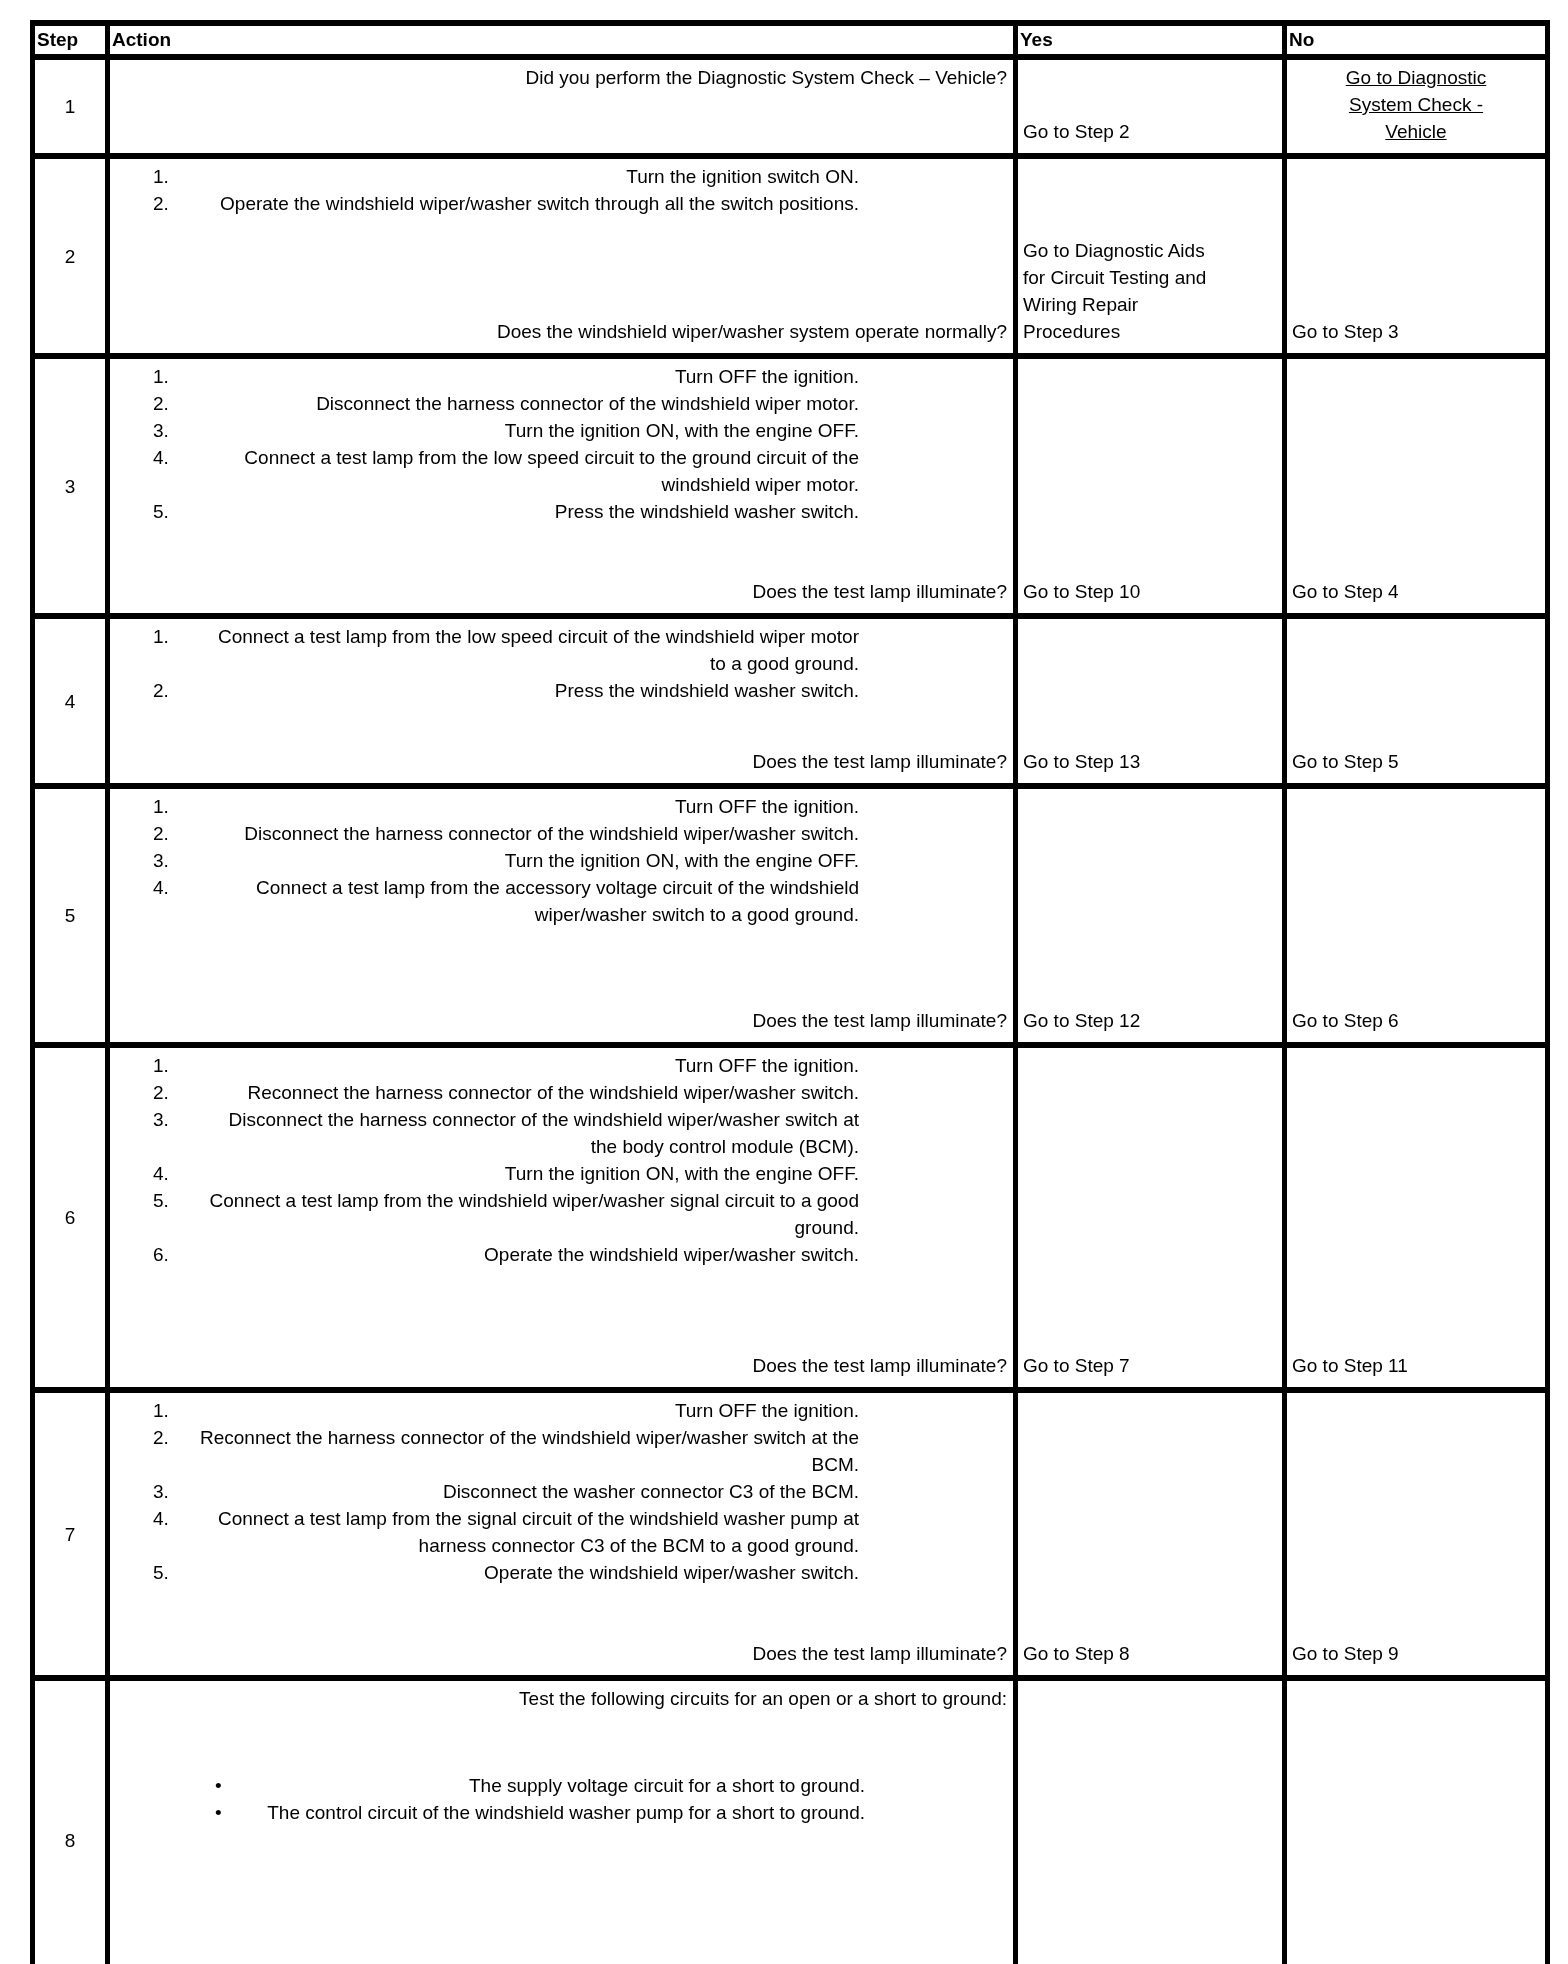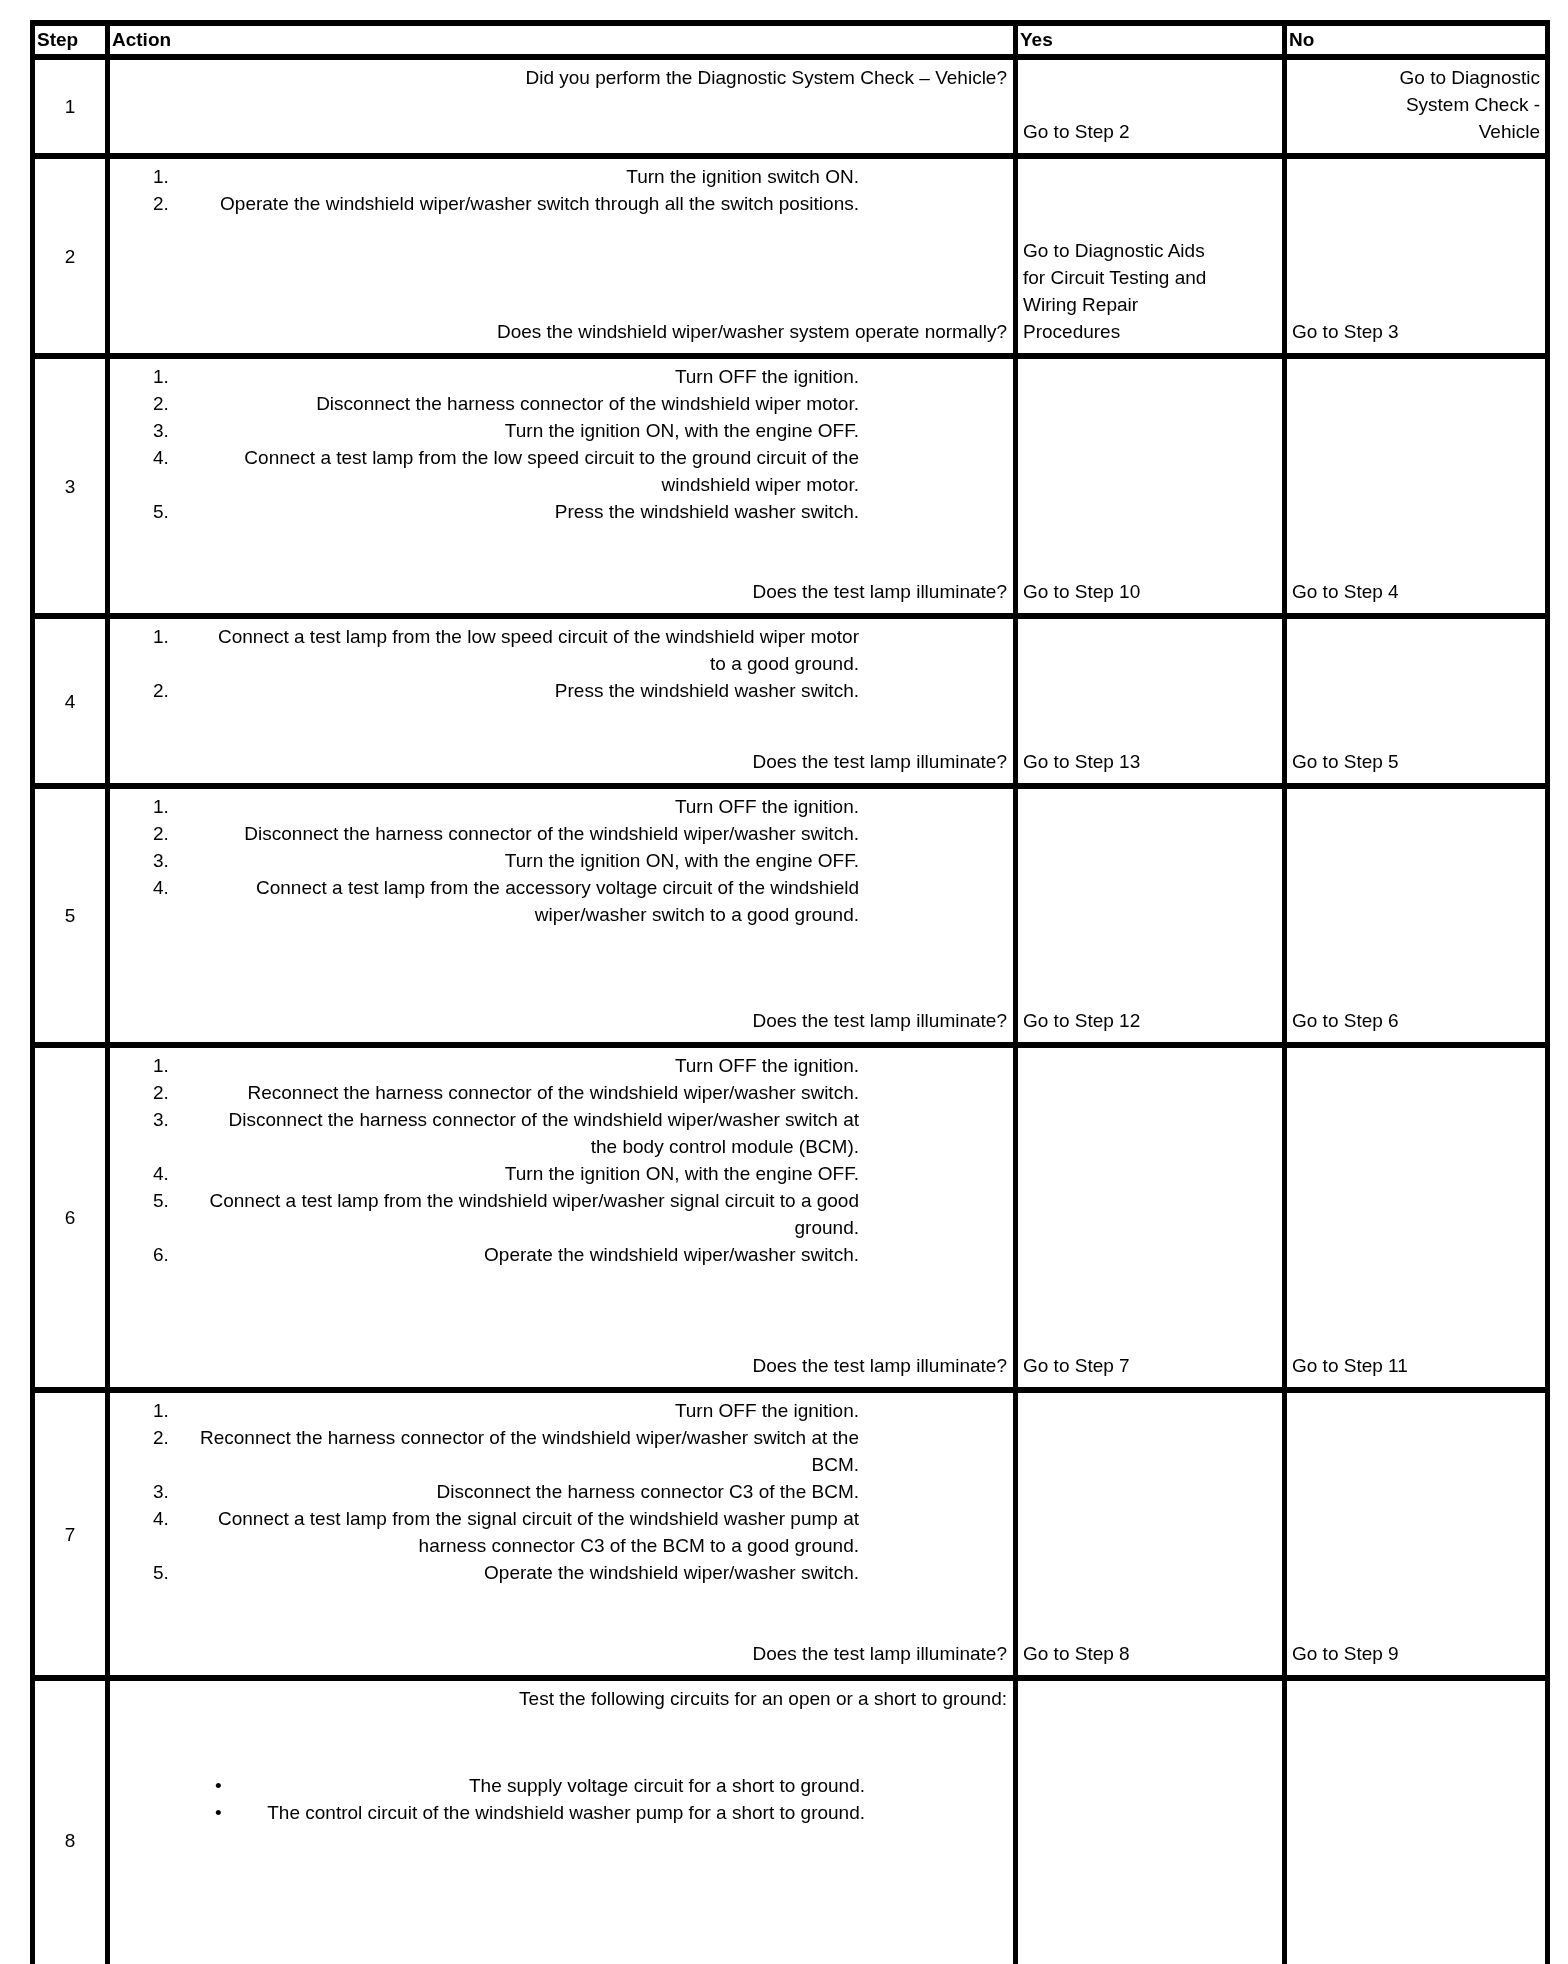--- a/index.html
+++ b/index.html
@@ -30,21 +30,21 @@
 
   ul.bullets { list-style:none; margin:60px 0 0 0; padding-left:140px; }
   ul.bullets li { position:relative; max-width:610px; }
   ul.bullets li::before { content:"\2022"; position:absolute; left:-40px; }
 
   .question { margin-top:auto; }
 
   td.go { vertical-align:bottom; text-align:left; padding:4px 5px 8px 5px;
     white-space:pre-line; }
   td.go.left { text-align:left; }
-  td.go.top { vertical-align:top; text-align:right; }
+  td.go.top { vertical-align:top; text-align:center;text-decoration:underline; }
 </style>
 </head>
 <body>
 
 <div class="page">
   <table class="diag">
     <colgroup>
       <col class="c-step">
         <col class="c-action">
         <col class="c-yes">
@@ -160,21 +160,21 @@
         <td class="go">Go to Step 11</td>
       </tr>
 
       <tr>
         <td class="step">7</td>
         <td class="action">
           <div class="action-inner h7">
             <ol class="steps">
                 <li>Turn OFF the ignition.</li>
                 <li>Reconnect the harness connector of the windshield wiper/washer switch at the BCM.</li>
-                <li>Disconnect the harness connector C3 of the BCM.</li>
+                <li>Disconnect the washer connector C3 of the BCM.</li>
                 <li>Connect a test lamp from the signal circuit of the windshield washer pump at harness connector C3 of the BCM to a good ground.</li>
                 <li>Operate the windshield wiper/washer switch.</li>
               </ol>
             <div class="question">Does the test lamp illuminate?</div>
           </div>
         </td>
         <td class="go">Go to Step 8</td>
         <td class="go">Go to Step 9</td>
       </tr>
 

